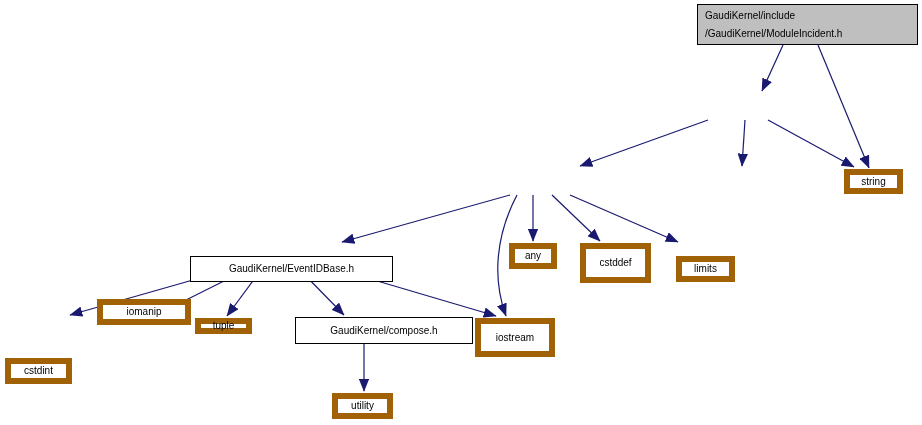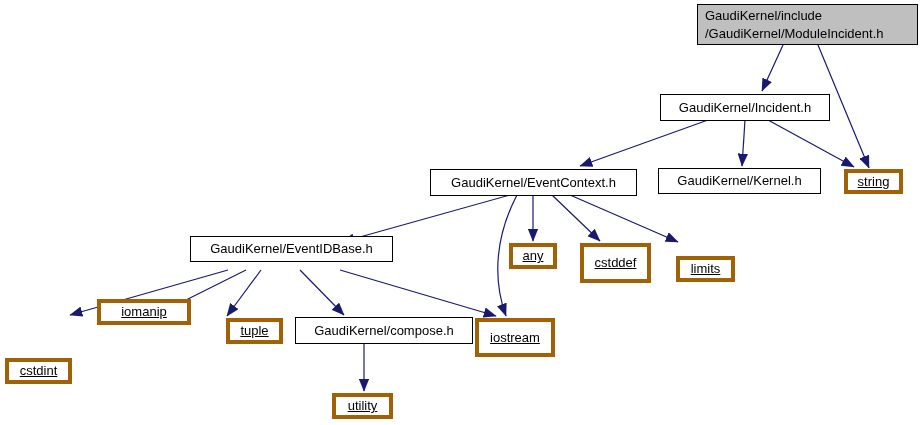--- a/index.html
+++ b/index.html
@@ -21,31 +21,30 @@
     top: 0;
     width: 922px;
     height: 425px;
   }
   .node {
     position: absolute;
     box-sizing: border-box;
     background: #ffffff;
     border: 1.5px solid #000000;
     color: #000000;
-    font-size: 13px;
+    font-size: 10px;
     display: flex;
     align-items: center;
     justify-content: center;
     white-space: nowrap;
     line-height: 16px;
     z-index: 2;
   }
   .node.ext {
-    border: 4px solid #a16207;
-    text-decoration: underline;
+    border: 6px solid #a16207;
   }
   .node.root {
     background: #bfbfbf;
     justify-content: flex-start;
     padding-left: 7px;
     white-space: pre-line;
     line-height: 18px;
   }
   .node.link { cursor: pointer; }
 </style>
@@ -76,41 +75,38 @@
       <path d="M261,270 L227,316" marker-end="url(#arrow)"></path>
       <path d="M300,270 L344,315" marker-end="url(#arrow)"></path>
       <path d="M340,270 L496,316" marker-end="url(#arrow)"></path>
       <path d="M364,344 L364,391" marker-end="url(#arrow)"></path>
     </g>
   </svg>
 
   <div class="node root" style="left:697px; top:4px;  width:221px; height:41px;">GaudiKernel/include
 /GaudiKernel/ModuleIncident.h</div>
 
-  <div class="node link" style="left:660px; top:94px;  width:170px; height:27px;">GaudiKernel/Incident.h</div>
 
-  <div class="node link" style="left:430px; top:169px; width:207px; height:27px;">GaudiKernel/EventContext.h</div>
 
-  <div class="node link" style="left:658px; top:168px; width:163px; height:26px;">GaudiKernel/Kernel.h</div>
 
   <div class="node ext" style="left:844px; top:169px; width:59px;  height:25px;">string</div>
 
-  <div class="node link" style="left:190px; top:236px; width:203px; height:26px;">GaudiKernel/EventIDBase.h</div>
+  <div class="node link" style="left:190px; top:256px; width:203px; height:26px;">GaudiKernel/EventIDBase.h</div>
 
   <div class="node ext" style="left:509px; top:243px; width:48px;  height:26px;">any</div>
 
   <div class="node ext" style="left:580px; top:243px; width:71px;  height:40px;">cstddef</div>
 
   <div class="node ext" style="left:676px; top:244px; width:59px;  height:26px;margin-top:12px;">limits</div>
 
   <div class="node ext" style="left:5px;   top:318px; width:67px;  height:26px;margin-top:40px;">cstdint</div>
 
   <div class="node ext" style="left:97px;  top:299px; width:94px;  height:26px;">iomanip</div>
 
-  <div class="node ext" style="left:195px; top:318px; width:57px;  height:26px;margin-left:31px;">tuple</div>
+  <div class="node ext" style="left:195px; top:318px; width:57px;  height:16px;">tuple</div>
 
   <div class="node link" style="left:274px; top:317px; width:178px; height:27px;margin-left:21px;">GaudiKernel/compose.h</div>
 
   <div class="node ext" style="left:475px; top:318px; width:80px;  height:39px;">iostream</div>
 
   <div class="node ext" style="left:332px; top:393px; width:61px;  height:26px;text-align:right;">utility</div>
 
 </div>
 
 </body></html>

